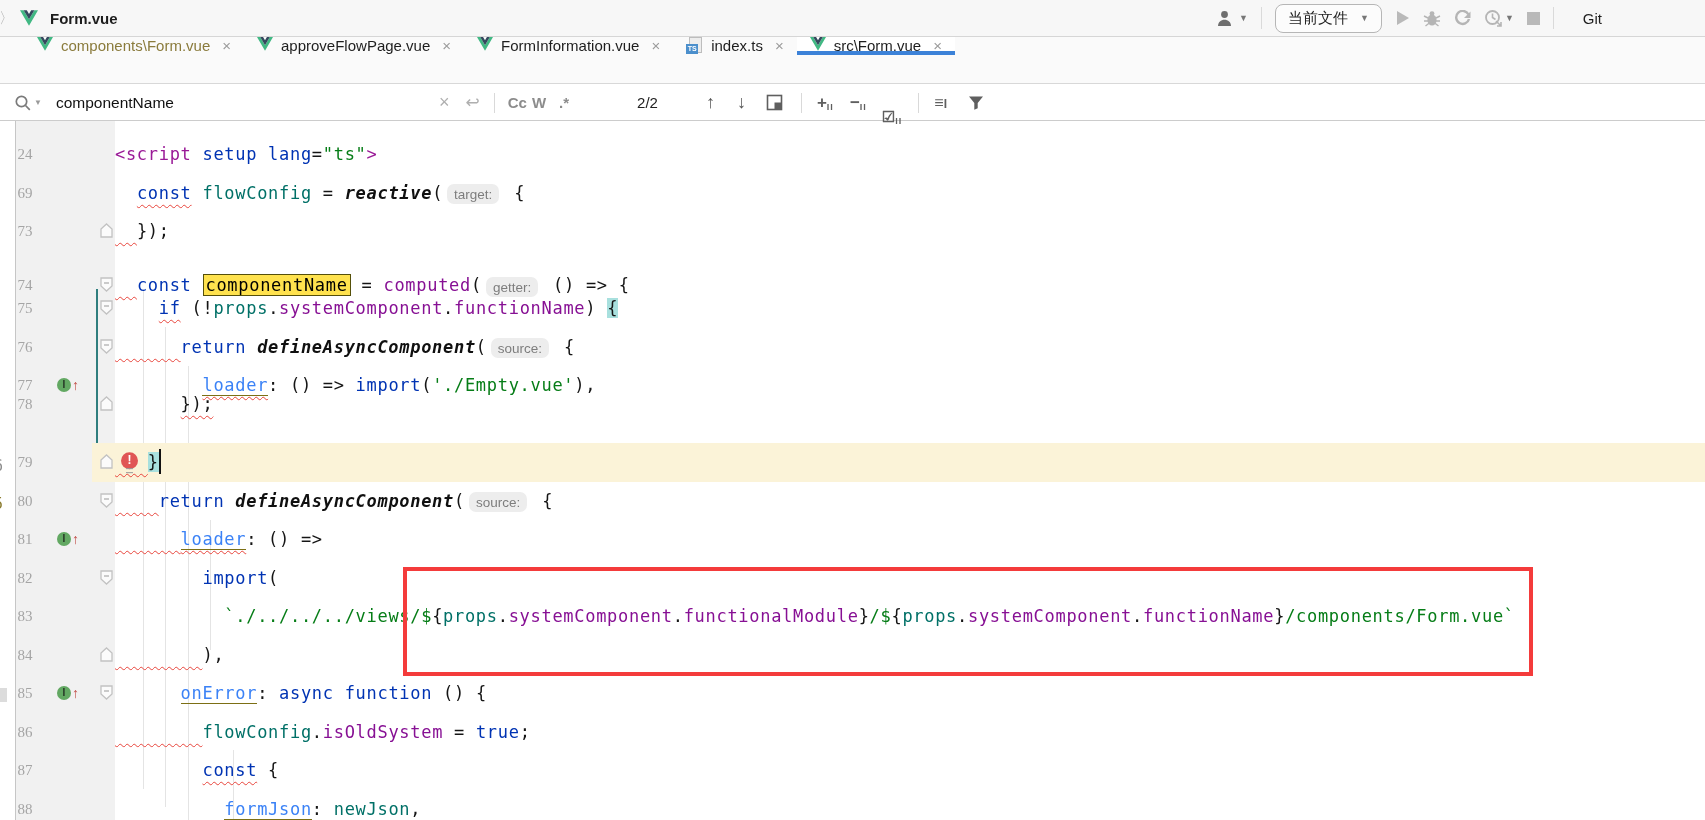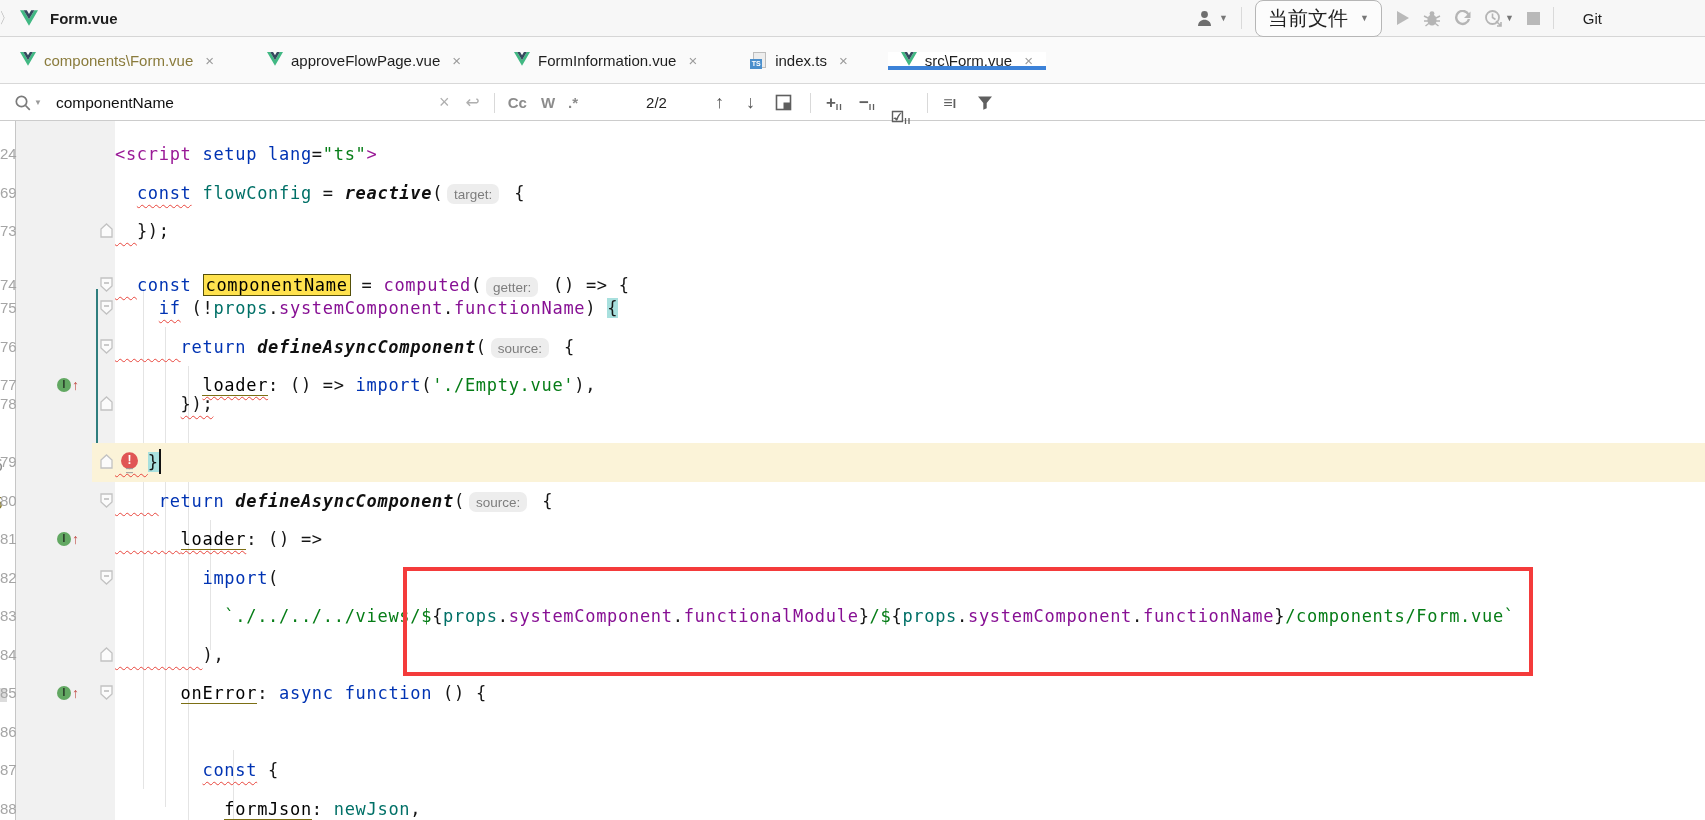--- a/index.html
+++ b/index.html
@@ -9,27 +9,27 @@
   
   #titlebar{position:absolute;left:0;top:0;width:1705px;height:37px;background:#F7F7F7;
             border-bottom:1px solid #D6D6D6;display:flex;align-items:center;padding:0 0 0 2px;box-sizing:border-box;}
   .tb-chevron{color:#B3B3B3;font-size:15px;margin-left:-3px;margin-right:6px;}
   .tb-file{font-size:15px;font-weight:600;color:#1d1d1d;margin-left:12px;}
   #tb-right{margin-left:auto;display:flex;align-items:center;gap:13px;padding-right:103px;}
   .tb-divider{width:1px;height:22px;background:#DADADA;}
   .caret-down{font-size:9px;color:#777;margin-left:3px;}
   .runconfig{display:flex;align-items:center;border:1px solid #B6B6B6;border-radius:8px;
              padding:4px 12px;background:#FCFCFC;gap:9px;cursor:pointer;}
-  .runconfig .label{font-size:20px;color:#222;}
+  .runconfig .label{font-size:15px;color:#222;}
   .gray-ic{display:inline-flex;align-items:center;}
   .git-label{font-size:15px;color:#1f1f1f;margin-left:16px;}
 
   
   #tabbar{position:absolute;left:0;top:37px;width:1705px;height:47px;background:#FAFAFA;
-          border-bottom:1px solid #D8D8D8;display:flex;align-items:center;padding-left:7px;box-sizing:border-box;gap:27px;}
+          border-bottom:1px solid #D8D8D8;display:flex;align-items:flex-start;padding-left:24px;box-sizing:border-box;}
   .tab{display:flex;align-items:center;gap:8px;padding:0 13px;position:relative;font-size:15px;cursor:pointer;}
   .tab .lbl{white-space:nowrap;color:#1E1E1E;}
   .tab.modified .lbl{color:#8A7B3C;}
   .tab.active{background:#fff;}
   .tab.active::after{content:"";position:absolute;left:0;right:0;bottom:-1px;height:4px;background:#3C82D8;}
   .tab .close{color:#9B9B9B;font-size:15px;margin-left:4px;}
   .ts-icon{position:relative;width:17px;height:17px;display:inline-block;}
   .ts-sheet{position:absolute;left:3px;top:0;width:11px;height:14px;background:#EDEDED;border:1px solid #BDBDBD;}
   .ts-badge{position:absolute;left:0;bottom:0;width:12px;height:10px;background:#4B8FCC;color:#fff;
             font-size:7px;font-weight:bold;text-align:center;line-height:10px;}
@@ -53,41 +53,41 @@
   #edge-d1{top:336px;color:#8C8C8C;}
   #edge-d2{top:374px;color:#8A7B2E;}
   #edge-box{position:absolute;left:0;top:567px;width:7px;height:14px;background:#DCDCDC;}
   #gutter-bg{position:absolute;left:16px;top:121px;width:99px;bottom:0;background:#F1F1F1;z-index:1;}
   .iguide{position:absolute;width:1px;background:#E4E4E4;z-index:2;}
   #scope-line{position:absolute;left:96px;top:289px;width:2px;height:192px;background:#2F7E7E;z-index:4;}
 
   #lines{position:absolute;left:0;top:0;width:1705px;height:820px;z-index:10;}
   .row{position:absolute;left:0;width:1705px;height:38.5px;}
   .row.caret-row{background:linear-gradient(to right,transparent 92px,#FBF3D8 92px);}
-  .lnum{position:absolute;left:0;width:50px;text-align:left;color:#A5A5A5;
-        font-family:Liberation Sans, sans-serif;font-size:15px;line-height:38.5px;}
+  .lnum{position:absolute;left:0;width:50px;text-align:center;color:#A5A5A5;
+        font-family:Liberation Serif, serif;font-size:15px;line-height:38.5px;}
   .fold{position:absolute;left:99px;top:50%;transform:translateY(-50%);width:16px;height:17px;}
   .impl{position:absolute;left:57px;top:50%;transform:translateY(-50%);display:flex;align-items:center;}
   .impl-c{font-style:normal;width:14px;height:14px;border-radius:50%;background:#62A862;color:#243324;
           font-size:10px;font-weight:bold;text-align:center;line-height:14px;display:inline-block;}
   .impl-a{font-style:normal;color:#C04A43;font-size:14px;font-weight:bold;margin-left:1px;}
   .bulb{position:absolute;left:121px;top:50%;transform:translateY(-58%);width:17px;height:17px;border-radius:50%;
         background:#E05555;color:#fff;font-size:12px;font-weight:bold;text-align:center;line-height:16px;}
   .bulb::after{content:"";position:absolute;left:5px;bottom:-4px;width:7px;height:3px;
                border-top:1px solid #9a9a9a;border-bottom:1px solid #9a9a9a;}
   .code{position:absolute;left:115px;top:0;white-space:pre;font-family:"DejaVu Sans Mono",monospace;
         font-size:17px;line-height:38.5px;letter-spacing:0.7px;color:#151515;}
 
   .tk-kw,.tk-kwsq{color:#0033B3;}
   .tk-tag{color:#9A1A97;}
   .tk-str{color:#067D17;}
   .tk-var{color:#007067;}
   .tk-prop,.tk-call{color:#871094;}
   .tk-imp{color:#101010;font-weight:bold;font-style:italic;}
-  .tk-key,.tk-keysq{color:#000000;border-bottom:1.5px solid #7C6F14;margin-top:6px;}
+  .tk-key,.tk-keysq{color:#3b82f6;border-bottom:1.5px solid #7C6F14;margin-top:6px;}
   .tk-p,.tk-psq,.tk-ws,.tk-wssq{color:#151515;}
   .tk-kwsq,.tk-psq,.tk-wssq,.tk-keysq{text-decoration-line:underline;text-decoration-style:wavy;
         text-decoration-color:#E8453C;text-decoration-thickness:1px;text-underline-offset:5px;text-decoration-skip-ink:none;}
   .tk-match{background:#FFE24E;border:1.5px solid #55500A;padding:0 2px;color:#000;}
   .tk-hl{background:#A8E0DE;}
   .tk-caret{display:inline-block;width:2px;height:25px;background:#111;vertical-align:-6px;}
   .tk-inlay{font-family:"Liberation Sans",sans-serif;font-size:13.5px;color:#7D7D7D;background:#EDEDED;
             border-radius:7px;padding:2.5px 7px;margin:0 4px;letter-spacing:0;}
 
   #annotation-box{position:absolute;left:403px;top:567px;width:1122px;height:101px;
@@ -203,21 +203,21 @@
     <svg width="19" height="18" viewBox="0 0 19 18">
         <circle cx="7.5" cy="7.5" r="5.2" stroke="#7A7A7A" stroke-width="1.7" fill="none"></circle>
         <path d="M11.5 11.5l4.3 4.3" stroke="#7A7A7A" stroke-width="1.7"></path>
       </svg>
     <span class="caret-down" style="font-size:8px;color:#9a9a9a;margin-left:1px;">▼</span>
   </span>
   <span id="find-query">componentName</span>
   <span class="fb-ic" style="margin-right:16px;font-size:18px;color:#AFAFAF;">×</span>
   <span class="fb-ic" style="margin-right:14px;font-size:17px;color:#AFAFAF;">↩</span>
   <span class="fb-divider" style="margin-right:13px;"></span>
-  <span class="toggle" style="margin-right:14px;">Cc</span>
+  <span class="toggle" style="margin-right:5px;">Cc</span>
   <span class="toggle" style="margin-right:13px;">W</span>
   <span class="toggle" style="margin-right:68px;">.*</span>
   <span id="match-count" style="margin-right:48px;">2/2</span>
   <span class="nav-arrow" style="margin-right:22px;">↑</span>
   <span class="nav-arrow" style="margin-right:20px;">↓</span>
   <span class="gray-ic" style="margin-right:18px;">
     <svg width="17" height="17" viewBox="0 0 17 17">
         <rect x="1.5" y="1.5" width="14" height="14" stroke="#5f5f5f" stroke-width="1.6" fill="none"></rect>
         <path d="M8.5 8.5h7v7h-7z" fill="#5f5f5f"></path>
       </svg>
@@ -354,20 +354,21 @@
           <path d="M5 6.5h5" stroke="#9a9a9a" stroke-width="1.2"></path>
         </svg></span>
       <span class="impl">
         <i class="impl-c">I</i>
         <i class="impl-a">↑</i>
       </span>
       <span class="code"><span class="tk-ws">      </span><span class="tk-key">onError</span><span class="tk-p">: </span><span class="tk-kw">async</span><span class="tk-p"> </span><span class="tk-kw">function</span><span class="tk-p"> () {</span></span>
     </div>
     <div class="row" style="top: 712.5px;">
       <span class="lnum">86</span>
+      <span class="code"><span class="tk-wssq">        </span><span class="tk-var">flowConfig</span><span class="tk-p">.</span><span class="tk-prop">isOldSystem</span><span class="tk-p"> = </span><span class="tk-kw">true</span><span class="tk-p">;</span></span>
     </div>
     <div class="row" style="top: 751px;">
       <span class="lnum">87</span>
       <span class="code"><span class="tk-ws">        </span><span class="tk-kwsq">const</span><span class="tk-p"> {</span></span>
     </div>
     <div class="row" style="top: 789.5px;">
       <span class="lnum">88</span>
       <span class="code"><span class="tk-ws">          </span><span class="tk-key">formJson</span><span class="tk-p">: </span><span class="tk-var">newJson</span><span class="tk-p">,</span></span>
     </div>
   </div>

